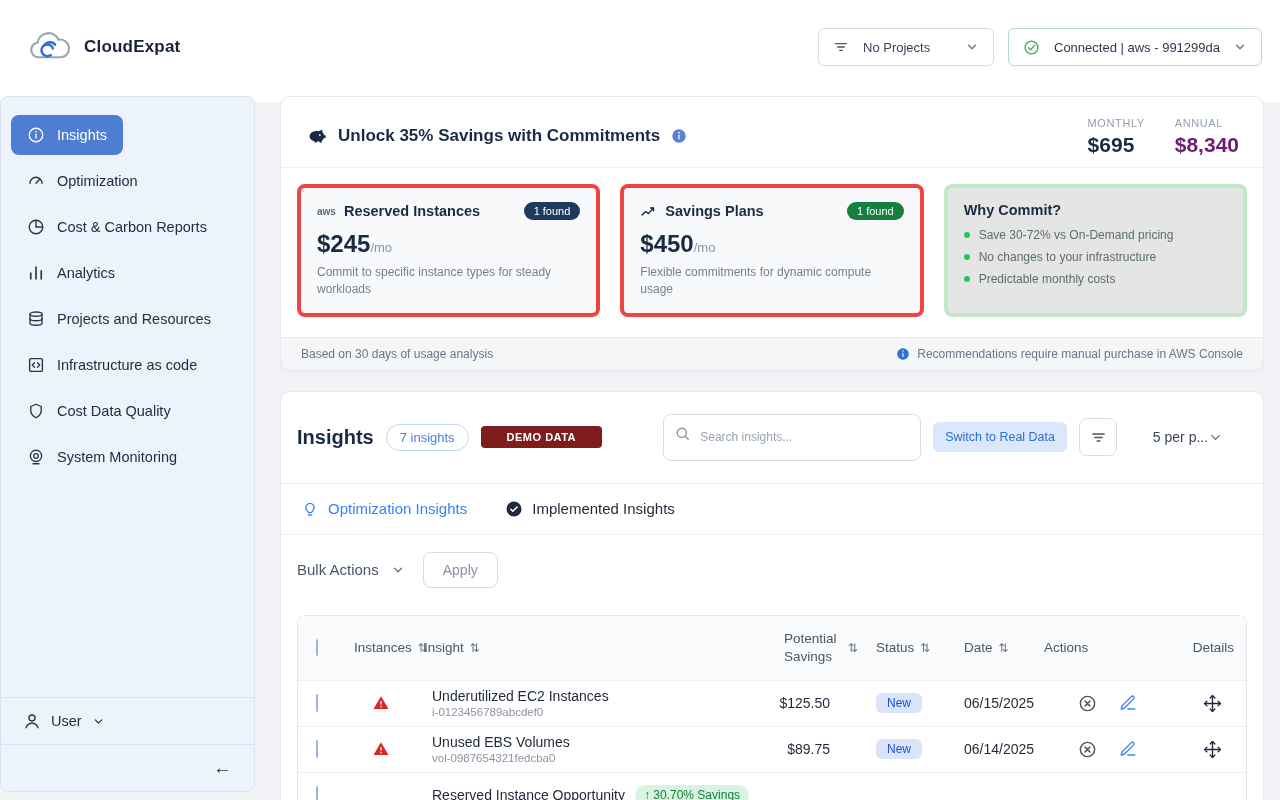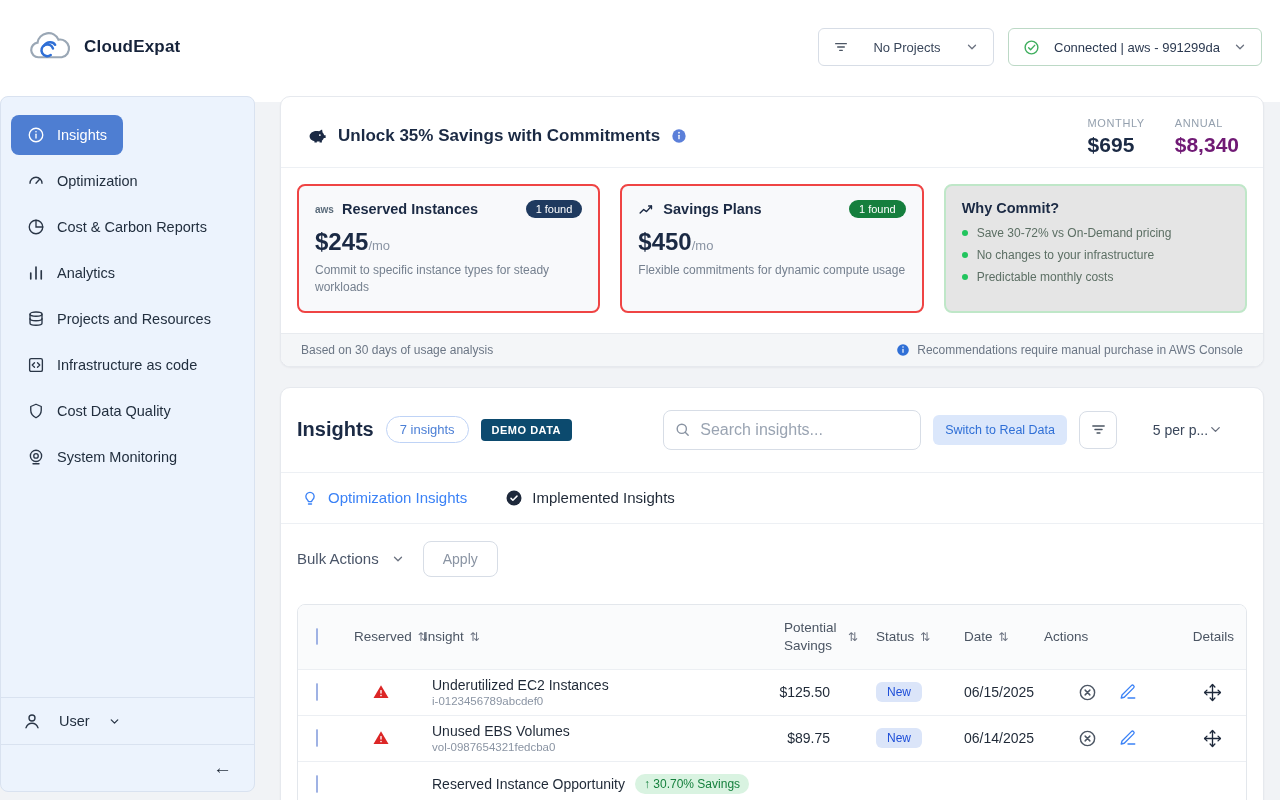--- a/index.html
+++ b/index.html
@@ -2,59 +2,59 @@
 <html><head>
 <meta charset="utf-8">
 <style>
   * { box-sizing: border-box; margin: 0; padding: 0; }
   html,body { width:1280px; height:800px; overflow:hidden; }
   body { font-family:"Liberation Sans", sans-serif; background:#f1f3f6; position:relative; color:#1f2937; }
   svg { display:block; }
 
   
   .topbar { position:absolute; top:0; left:0; width:1280px; height:102px; background:#ffffff;
-            display:flex; align-items:center; justify-content:space-between; padding:0 18px 8px 28px;text-align:center; }
+            display:flex; align-items:center; justify-content:space-between; padding:0 18px 8px 28px; }
   .brandwrap { display:flex; align-items:center; gap:12px; }
   .brand { font-size:17px; font-weight:bold; color:#16233a; letter-spacing:.2px; }
   .top-right { display:flex; align-items:center; gap:14px; }
   .dd { display:flex; align-items:center; gap:10px; height:38px; padding:0 14px; background:#fff;
         border:1px solid #d7dde6; border-radius:6px; font-size:13px; color:#39465a; cursor:pointer; }
   .dd.projects { width:176px; justify-content:space-between; }
   .dd.conn { width:254px; justify-content:space-between; border-color:#bcd9c6; color:#2b3950; }
   .dd .mid { flex:1; padding:0 4px; white-space:nowrap; overflow:hidden; }
 
   
   .sidebar { position:absolute; left:0; top:96px; width:255px; height:696px; background:#ecf3fd;
              border:1px solid #d9e2f0; border-radius:8px; display:flex; flex-direction:column; }
   .nav { flex:1; display:flex; flex-direction:column; align-items:flex-start; gap:6px; padding:18px 10px; }
   .nav-item { display:flex; align-items:center; gap:12px; padding:11px 16px; border-radius:8px;
               font-size:14.5px; color:#222f3f; cursor:pointer; width:max-content; }
   .nav-item .ni { color:#2a3647; }
   .nav-item.active { background:#4e7ed2; color:#ffffff; }
   .nav-item.active .ni { color:#ffffff; }
-  .side-user { border-top:1px solid #d9e2f0; padding:14px 22px; display:flex; align-items:center; gap:18px;
+  .side-user { border-top:1px solid #d9e2f0; padding:14px 22px; display:flex; align-items:center; gap:10px;
                font-size:14.5px; color:#222f3f; cursor:pointer; }
   .side-collapse { border-top:1px solid #d9e2f0; padding:12px 22px; display:flex; justify-content:flex-end; }
   .collapse-btn { font-size:19px; color:#1f2937; background:none; border:none; cursor:pointer; font-family:inherit; }
 
   
   .main { position:absolute; left:280px; top:96px; width:984px; }
 
   
   .banner { background:#fff; border:1px solid #e6e9ee; border-radius:10px; box-shadow:0 1px 2px rgba(16,24,40,.05);
             overflow:hidden; margin-bottom:20px; }
   .b-head { display:flex; justify-content:space-between; align-items:flex-start; padding:20px 24px 10px; }
   .b-title { display:flex; align-items:center; gap:11px; margin-top:8px; }
   .b-title h2 { font-size:17px; font-weight:bold; color:#1b2a44; }
   .b-prices { display:flex; gap:30px; text-align:left; }
   .b-price .lbl { font-size:11px; color:#94a0ae; letter-spacing:.6px; margin-bottom:4px; }
   .b-price .val { font-size:21px; font-weight:bold; color:#1b2a44; }
   .b-price .val.green { color:#701a75; }
   .b-cards { display:flex; gap:20px; padding:16px 16px 20px; border-top:1px solid #edf0f4; }
-  .bcard { flex:1; background:#f8f9fb; border:2px solid #ef4444; border-radius:8px; padding:14px 16px; min-height:128px; }
+  .bcard { flex:1; background:#f8f9fb; border:4px solid #ef4444; border-radius:8px; padding:14px 16px; min-height:128px; }
   .bcard.why { background:#e5e5e5; border-color:#bfe7c8; }
   .bc-head { display:flex; align-items:center; gap:8px; margin-bottom:10px; }
   .bc-head h3 { font-size:14.5px; font-weight:bold; color:#1b2a44; }
   .bc-badge { margin-left:auto; font-size:11px; color:#fff; padding:3px 10px; border-radius:999px; }
   .bc-badge.navy { background:#1f3a5f; }
   .bc-badge.green { background:#157f3d; }
   .bc-price { font-size:24px; font-weight:bold; color:#1b2a44; }
   .bc-price .per { font-size:13px; font-weight:normal; color:#8a94a3; }
   .bc-desc { font-size:12px; color:#75808f; line-height:1.45; margin-top:6px; }
   .aws-chip { font-size:10px; font-weight:bold; color:#5a6b7a; }
@@ -64,25 +64,25 @@
   .b-foot { display:flex; justify-content:space-between; align-items:center; background:#f4f6f8;
             border-top:1px solid #e8ebef; padding:9px 20px; font-size:12px; color:#6b7685; }
   .b-foot .right { display:flex; align-items:center; gap:7px; }
 
   
   .panel { background:#fff; border:1px solid #e6e9ee; border-radius:10px; box-shadow:0 1px 2px rgba(16,24,40,.05);
            height:720px; overflow:hidden; }
   .p-head { display:flex; align-items:center; padding:22px 16px; gap:12px; }
   .p-title { font-size:20px; font-weight:bold; color:#1b2a44; }
   .pill { border:1px solid #bfd3f6; color:#4b7fd6; background:#fff; font-size:13px; padding:5px 13px; border-radius:999px; }
-  .badge-demo { background:#0c4a6e; color:#fff; font-size:11px; font-weight:bold; letter-spacing:.5px;
-                padding:5px 11px; border-radius:4px; }
+  .badge-demo { background:#7f1d1d; color:#fff; font-size:11px; font-weight:bold; letter-spacing:.5px;
+                padding:5px 26px; border-radius:4px; }
   .search { margin-left:auto; position:relative; width:258px; }
-  .search input { width:100%; height:40px; border:1px solid #d7dde6; border-radius:8px; padding:0 12px 0 36px;
-                  font-size:16px; color:#404040; font-family:inherit; outline:none; }
+  .search input { width:100%; height:47px; border:1px solid #d7dde6; border-radius:8px; padding:0 12px 0 36px;
+                  font-size:12px; color:#404040; font-family:inherit; outline:none; }
   .search input::placeholder { color:#9aa4b2; }
   .search .sicon { position:absolute; left:11px; top:11px; color:#8a94a3; }
   .btn-switch { background:#dbe7fb; color:#2f6fd6; font-size:12.5px; border:none; border-radius:6px;
                 padding:8px 12px; cursor:pointer; white-space:nowrap; font-family:inherit; }
   .btn-filter { width:38px; height:38px; border:1px solid #d7dde6; border-radius:8px; background:#fff;
                 display:flex; align-items:center; justify-content:center; color:#4b5563; cursor:pointer; }
   .perpage { display:flex; align-items:center; justify-content:center; width:118px; font-size:14px;
              color:#39465a; cursor:pointer; padding:0 4px; }
   .tabs { display:flex; gap:38px; align-items:center; height:52px; padding:0 20px;
           border-top:1px solid #edf0f4; border-bottom:1px solid #edf0f4; }
@@ -416,21 +416,21 @@
             </svg>
           </span>
       </div>
       <button class="btn-apply">Apply</button>
     </div>
 
     <div class="twrap">
       <div class="thead">
         <div><span class="chk"></span></div>
         <div class="hcell">
-            <span>Reserved</span>
+            <span>Instances</span>
             <span class="sort">⇅</span>
           </div>
         <div class="hcell">
             <span>Insight</span>
             <span class="sort">⇅</span>
           </div>
         <div class="hcell savings">
             <span class="lab">Potential Savings</span>
             <span class="sort">⇅</span>
           </div>

